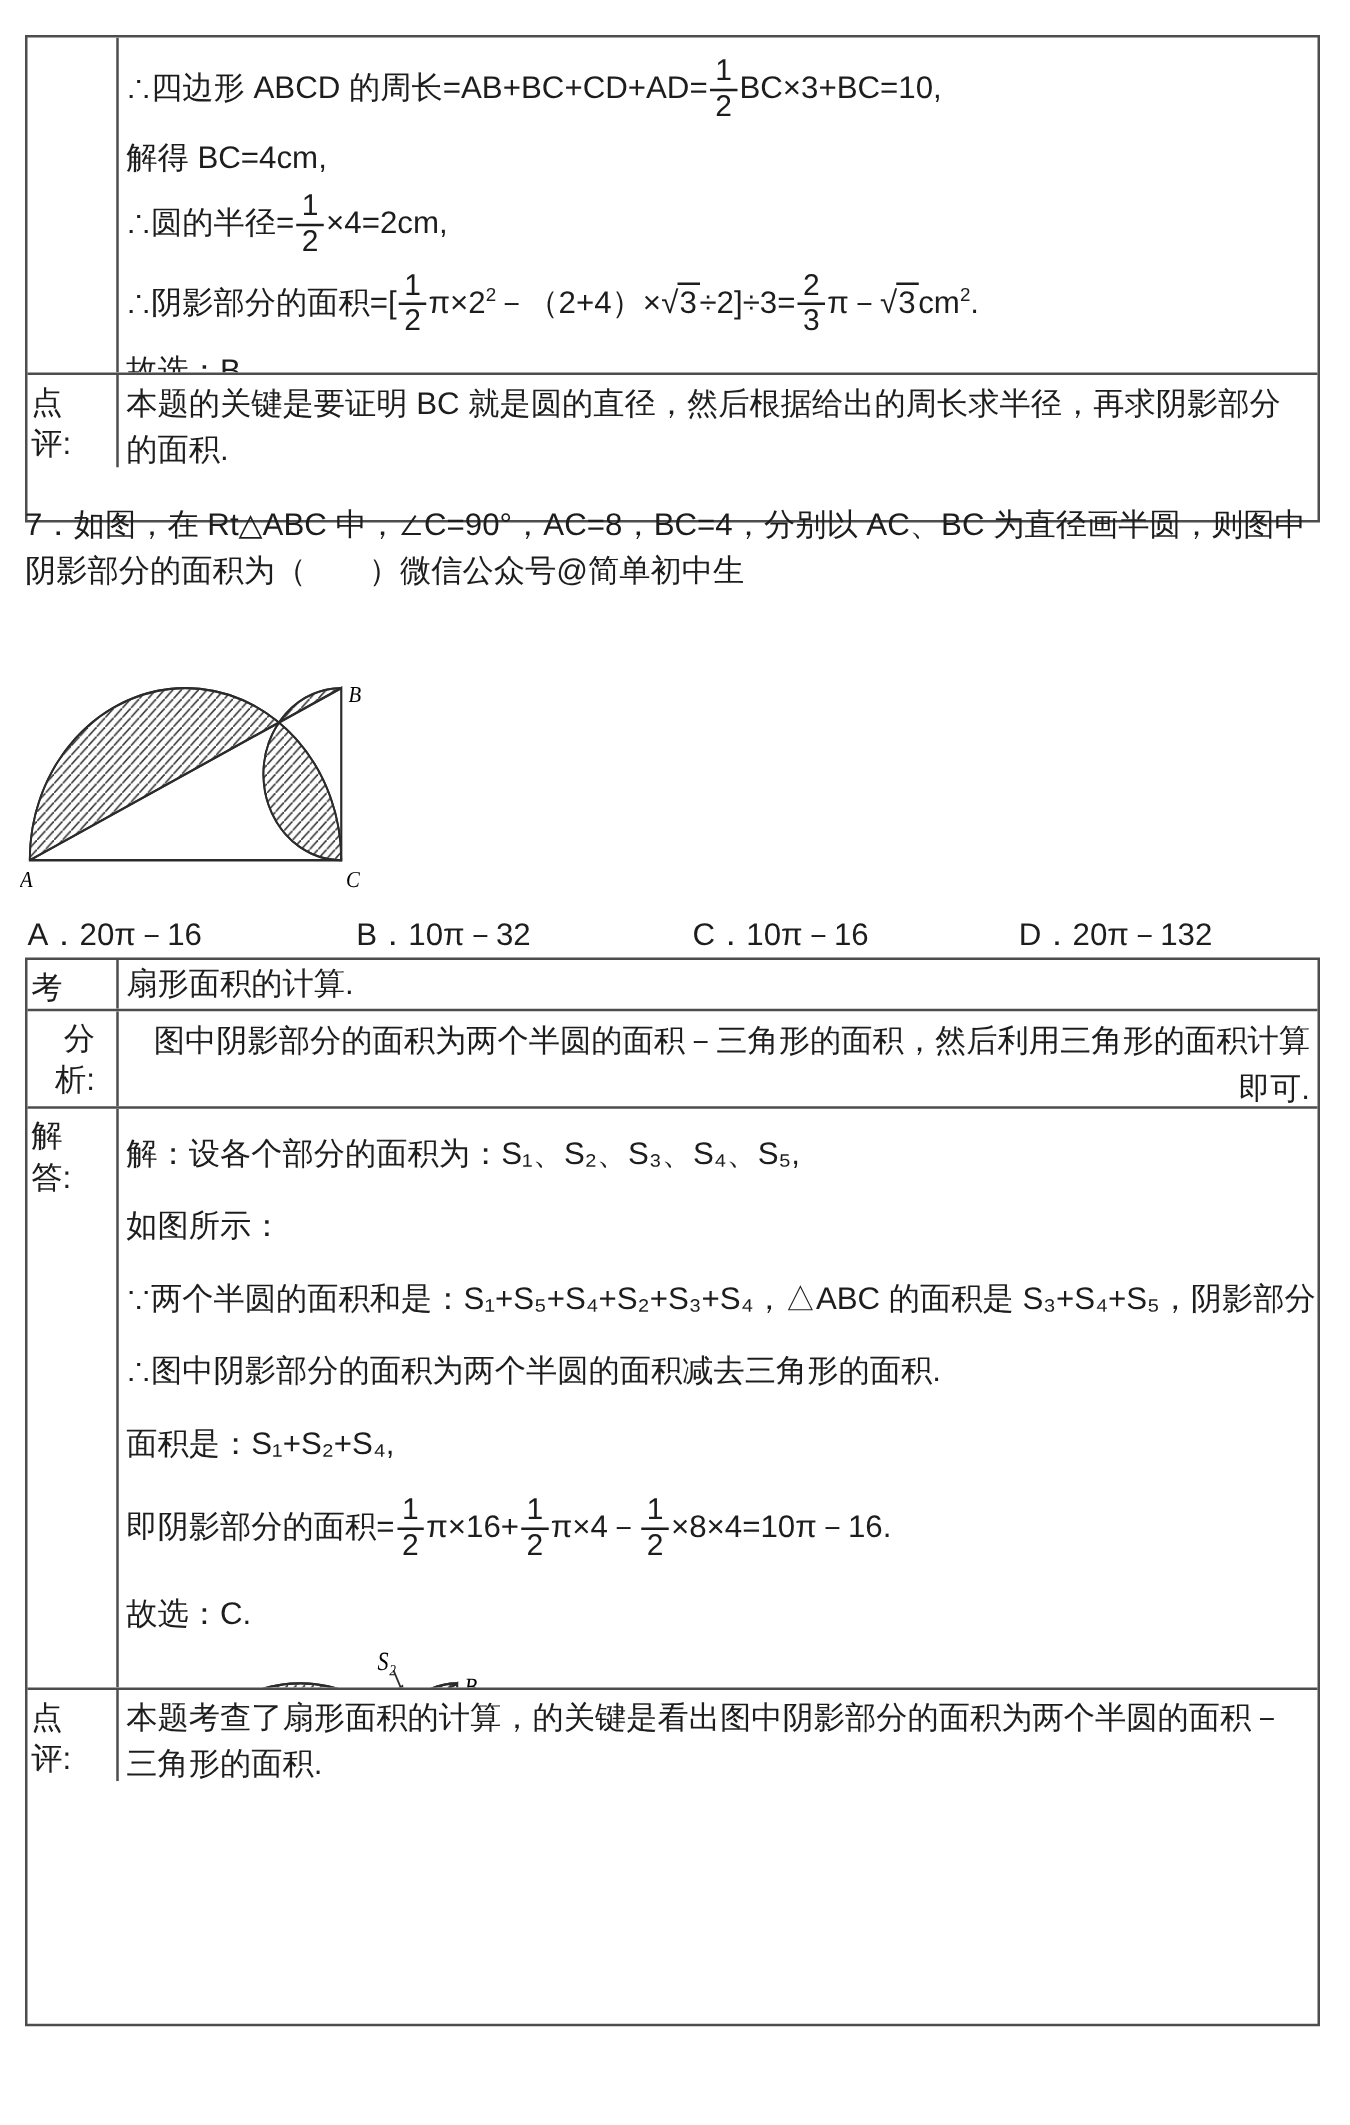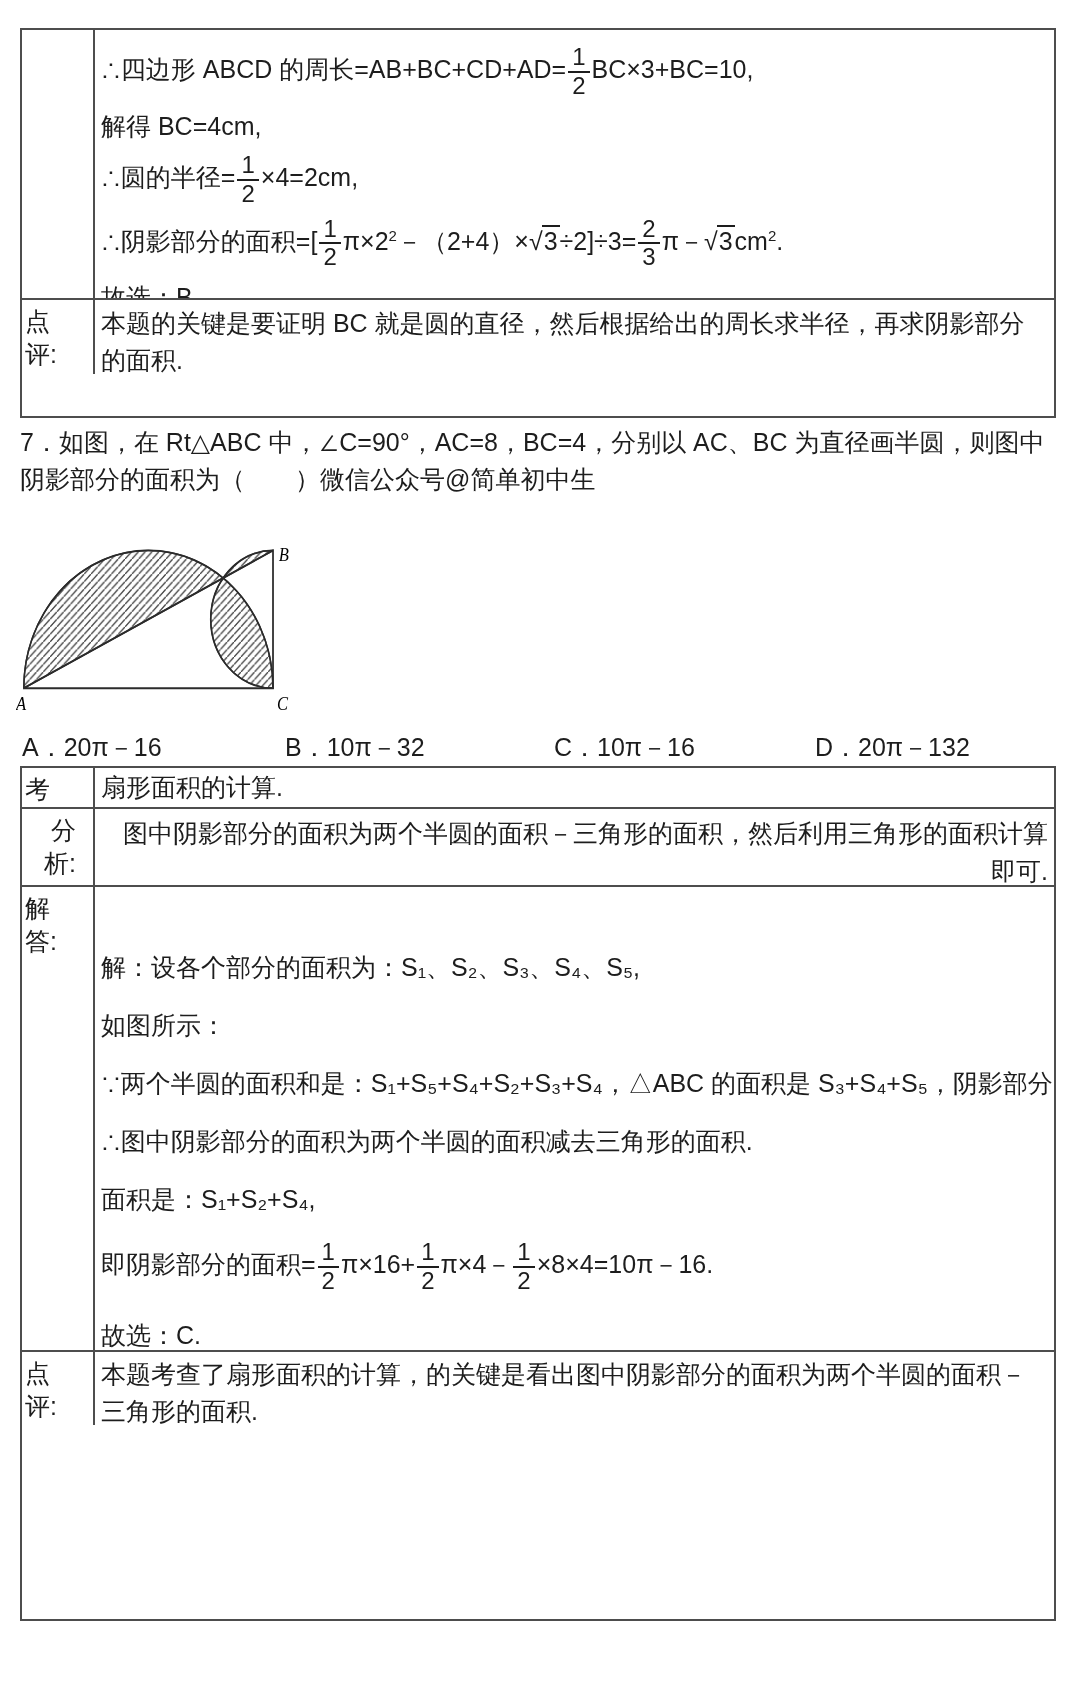--- a/index.html
+++ b/index.html
@@ -26,37 +26,37 @@
   .fline{white-space:nowrap;}
   .frac{display:inline-block;text-align:center;vertical-align:middle;
         line-height:1.12;font-size:24px;margin:0 2px;}
   .frac .num{display:block;padding:0 4px;border-bottom:2px solid #1d1d1d;}
   .frac .den{display:block;padding:0 4px;}
   .sqrt{white-space:nowrap;}
   .sqrt .sign{margin-right:-1px;}
   .sqrt .rad{border-top:2px solid #1d1d1d;padding:0 2px;}
   sup{font-size:15px;vertical-align:super;line-height:0;}
   
-  .problem{position:absolute;left:20px;top:424px;width:1042px;line-height:37px;}
+  .problem{position:absolute;left:20px;top:402px;width:1042px;line-height:37px;}
   
   .fig1{position:absolute;left:16px;top:544px;}
   .figlabel{font-family:"Liberation Serif",serif;font-style:italic;}
   
   .options{position:absolute;left:0;top:731px;width:1080px;height:34px;}
   .opt{position:absolute;top:0;white-space:nowrap;}
   .opt-0{left:22px;} .opt-1{left:285px;} .opt-2{left:554px;} .opt-3{left:815px;}
   
   .tbl2{top:766px;height:855px;}
   .row-kd{height:39px;}
   .row-fx{height:78px;text-align:right;}
   .row-jd{height:465px;}
   .row-dp{height:75px;}
   .kd-cell{padding-top:4px;line-height:30px;}
   .fx-cell{padding-top:5px;line-height:38px;}
-  .jd-cell{padding-top:18px;margin-top:44px;}
+  .jd-cell{padding-top:18px;}
   .jd-cell p{margin:0 0 22px 0;line-height:36px;}
   .jd-cell .last{margin-bottom:12px;}
   .dp-cell{padding-top:4px;line-height:37px;}
   .fig2wrap{margin:0 0 0 2px;}
 </style>
 </head>
 <body>
 
 <div class="page">
 

